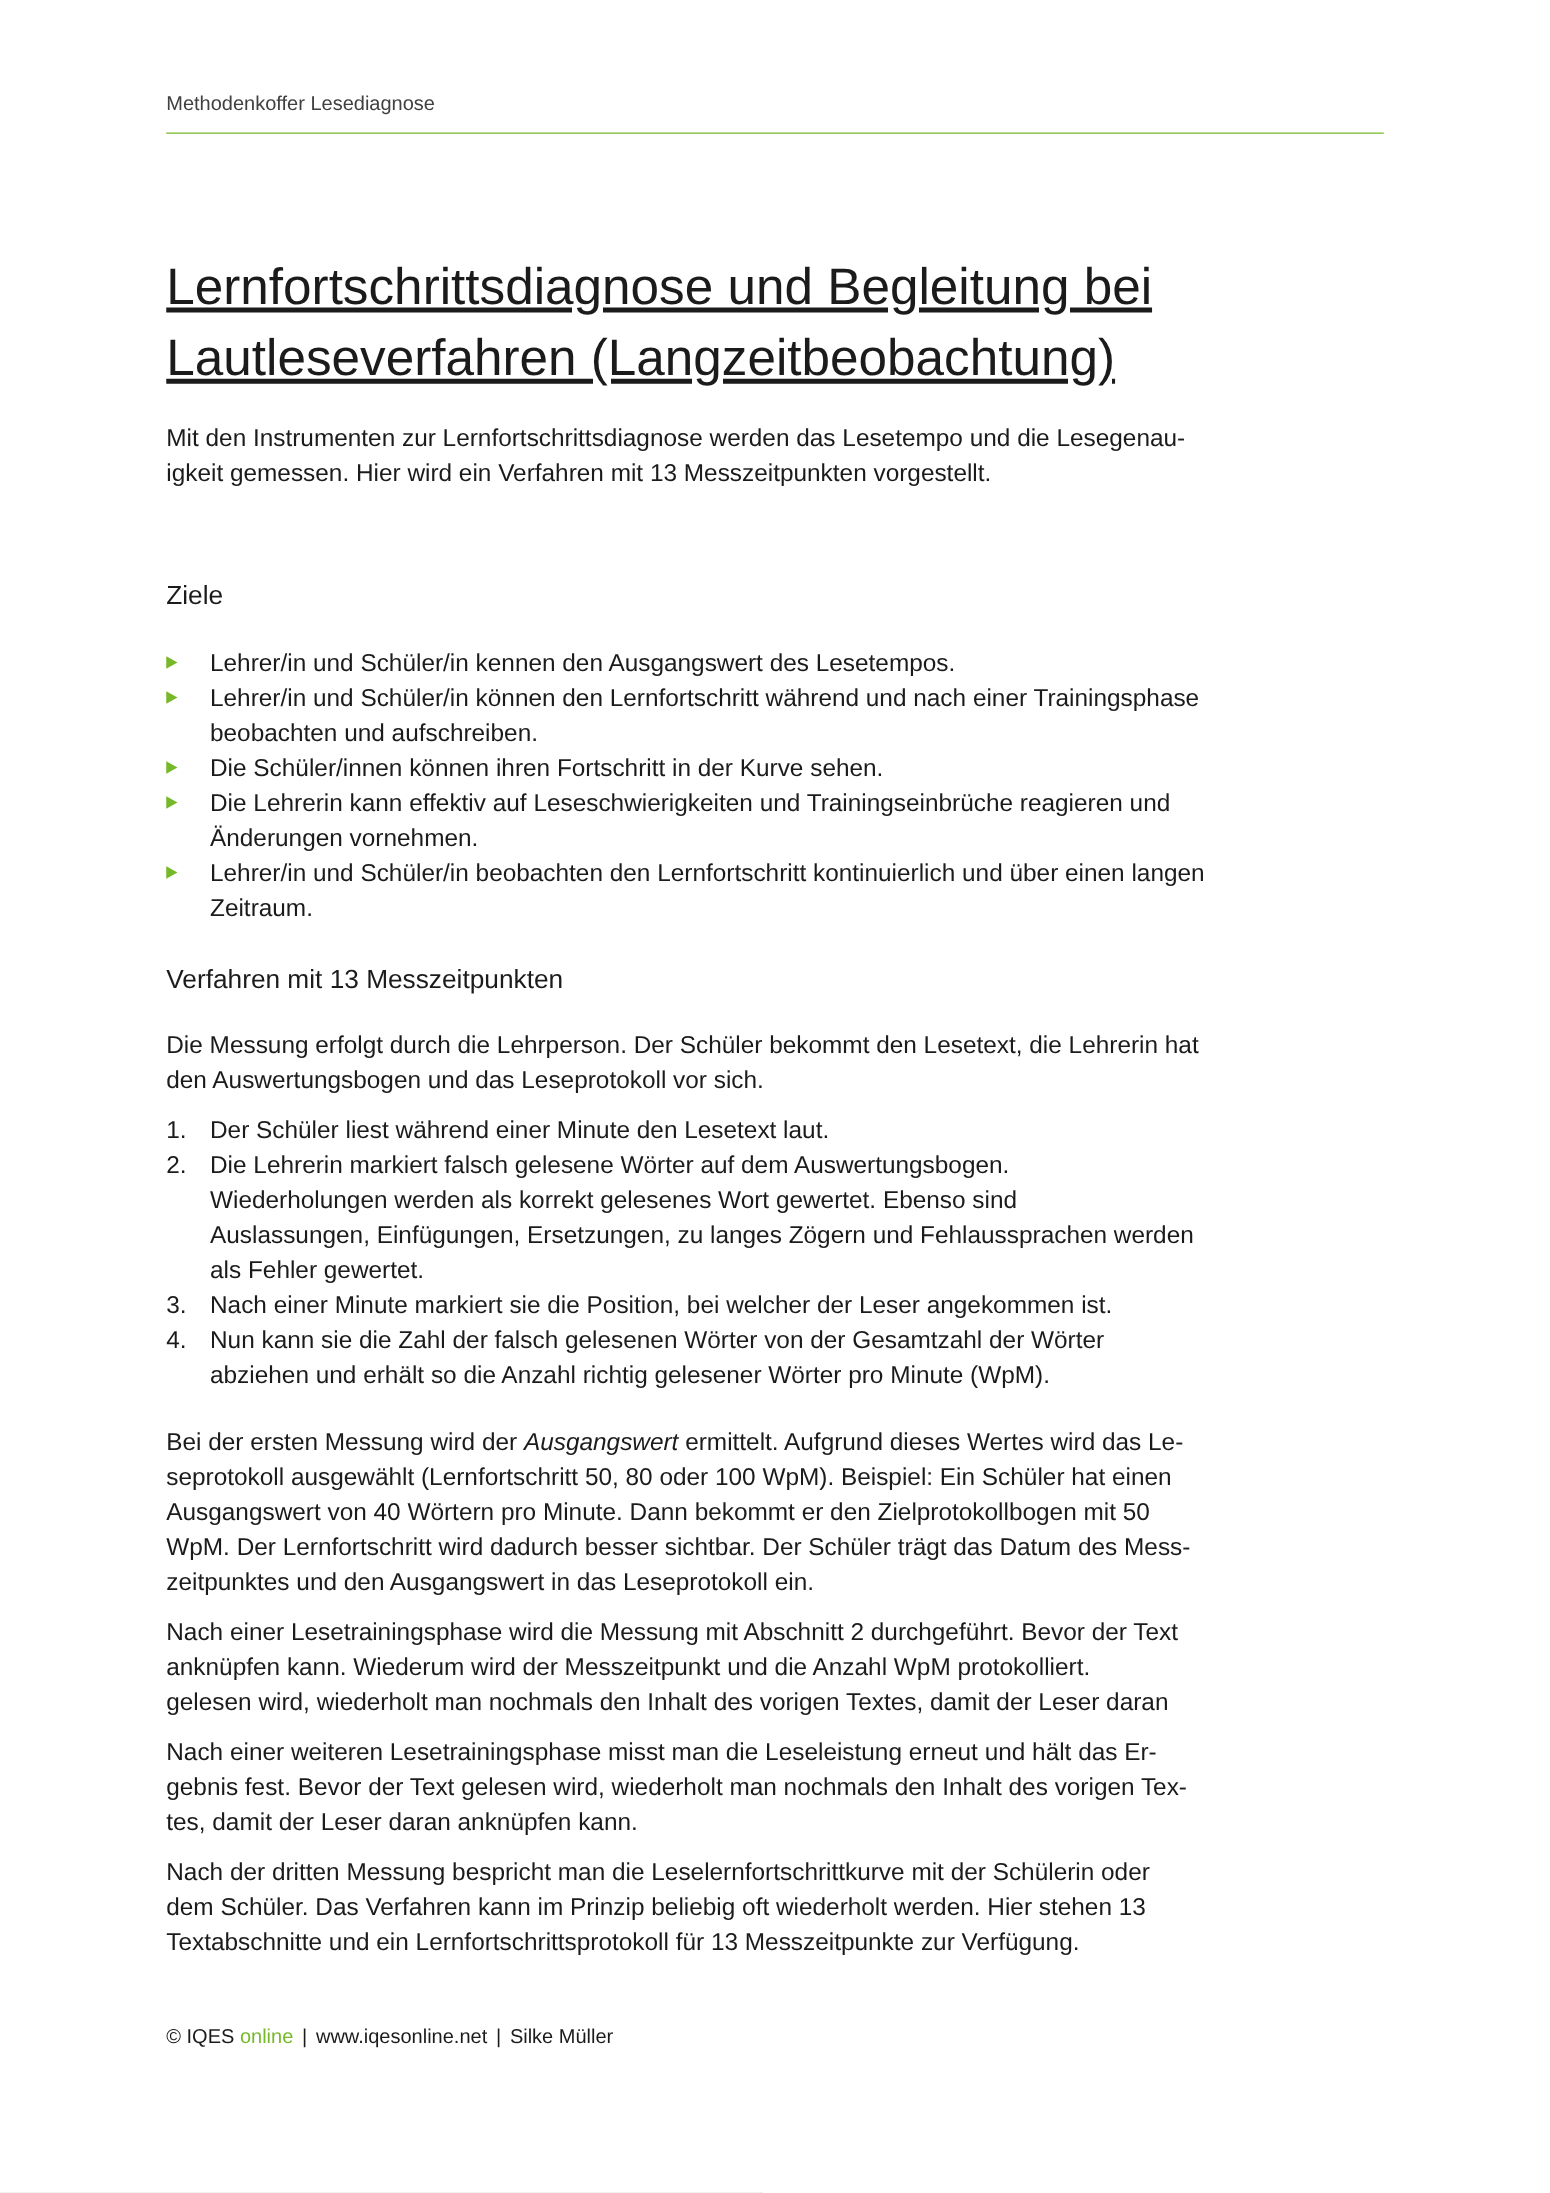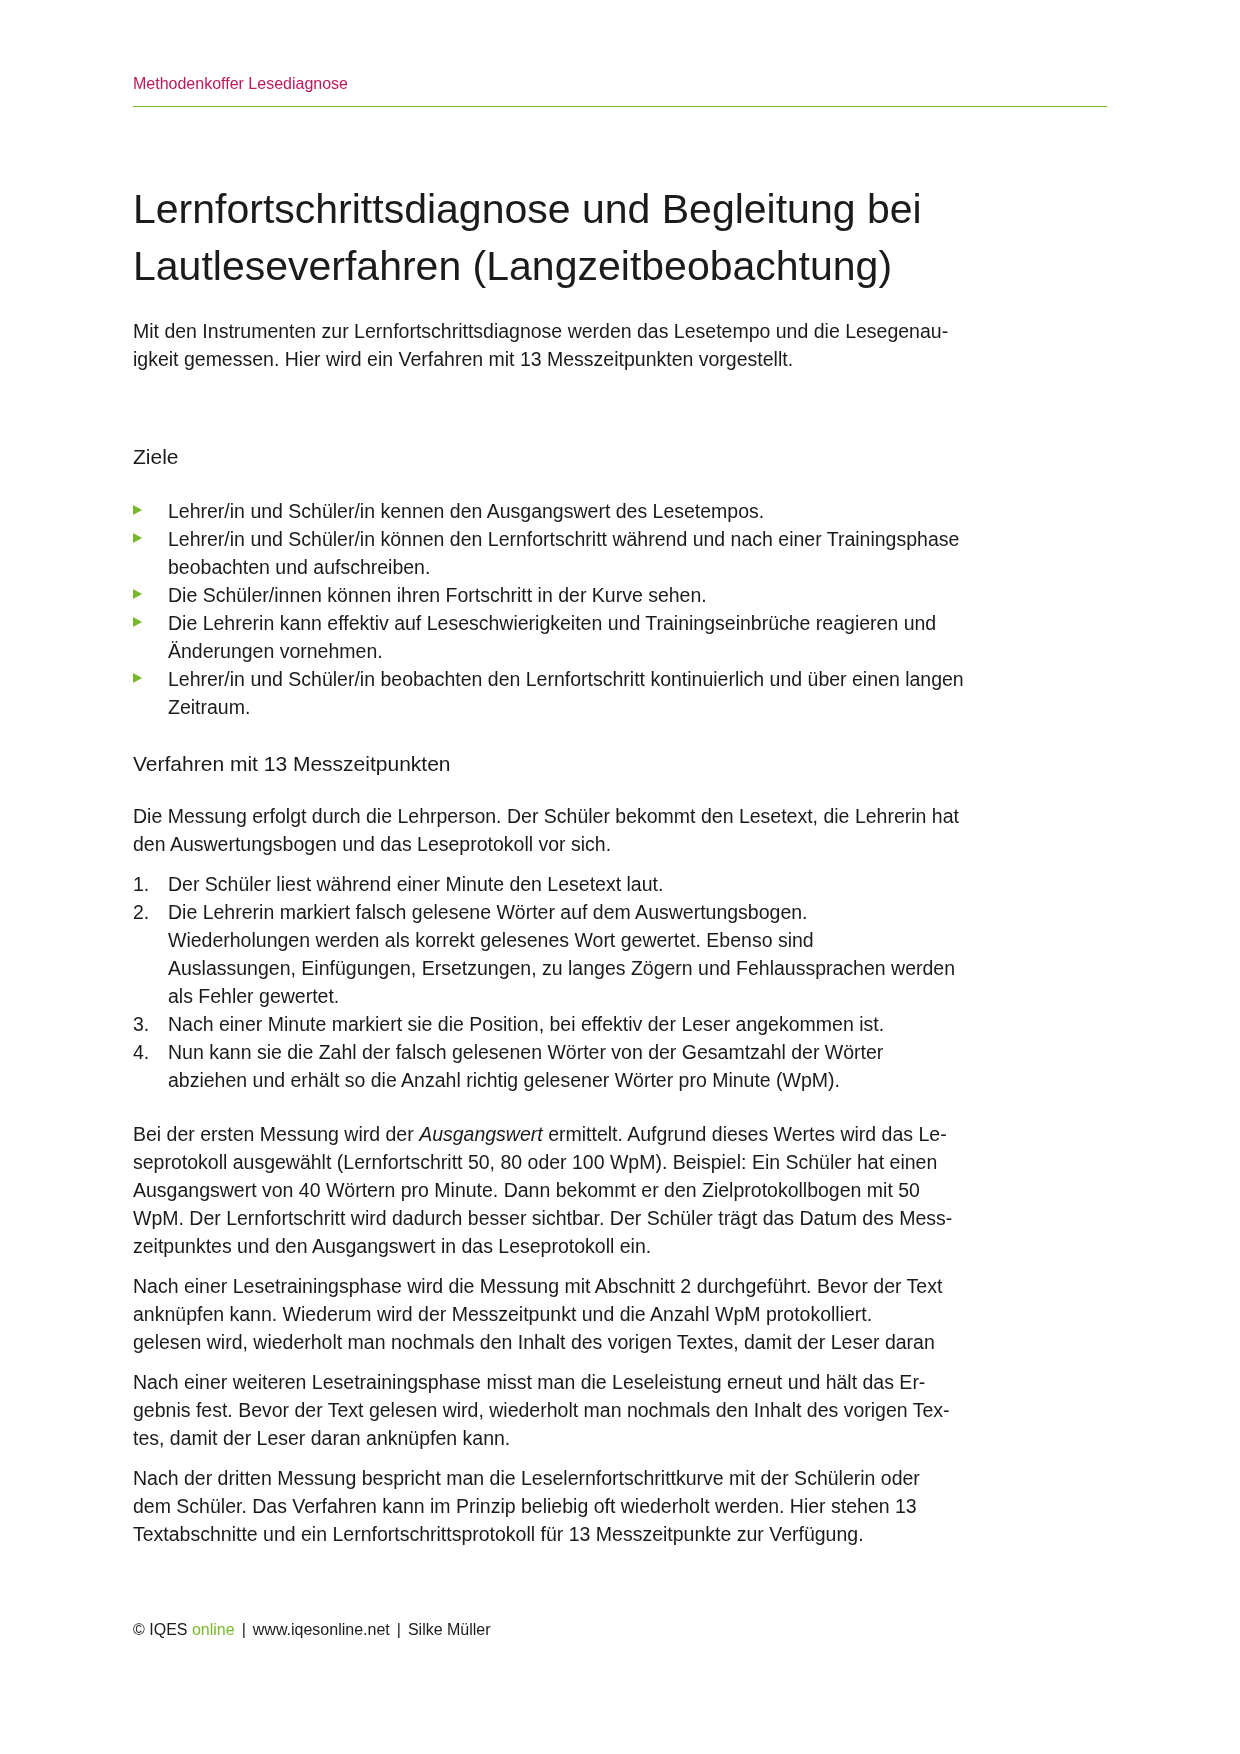--- a/index.html
+++ b/index.html
@@ -9,35 +9,36 @@
     width: 1240px;
     height: 1754px;
     margin: 0 auto;
     background: #ffffff;
     font-family: "Liberation Sans", "DejaVu Sans", sans-serif;
     color: #1b1b1b;
     padding: 74px 133px 0 133px;
     overflow: hidden;
   }
   .doc-header {
-    color: #be185d;
+    color: #404040;
     font-size: 16px;
     line-height: 20px;
   }
   .header-rule {
     height: 0;
     border-bottom: 1.5px solid #76b82a;
     margin-top: 12px;
   }
   h1.title {
-    margin: 74px 0 0 0;
+    margin: 94px 0 0 0;
     font-weight: 400;
     font-size: 41px;
     line-height: 57px;
     color: #1b1b1b;
+    text-decoration: underline;
   }
   .body-text { font-size: 19.5px; line-height: 28px; }
   .line { white-space: nowrap; }
   .intro { margin-top: 22px; }
   h2.section {
     margin: 64px 0 0 0;
     font-weight: 400;
     font-size: 21px;
     line-height: 40px;
   }
@@ -154,21 +155,21 @@
       <div>
         <div class="line">Die Lehrerin markiert falsch gelesene Wörter auf dem Auswertungsbogen.</div>
         <div class="line">Wiederholungen werden als korrekt gelesenes Wort gewertet. Ebenso sind</div>
         <div class="line">Auslassungen, Einfügungen, Ersetzungen, zu langes Zögern und Fehlaussprachen werden</div>
         <div class="line">als Fehler gewertet.</div>
       </div>
     </div>
     <div class="li">
       <div class="gutter">3.</div>
       <div>
-        <div class="line">Nach einer Minute markiert sie die Position, bei effektiv der Leser angekommen ist.</div>
+        <div class="line">Nach einer Minute markiert sie die Position, bei welcher der Leser angekommen ist.</div>
       </div>
     </div>
     <div class="li">
       <div class="gutter">4.</div>
       <div>
         <div class="line">Nun kann sie die Zahl der falsch gelesenen Wörter von der Gesamtzahl der Wörter</div>
         <div class="line">abziehen und erhält so die Anzahl richtig gelesener Wörter pro Minute (WpM).</div>
       </div>
     </div>
   </div>

